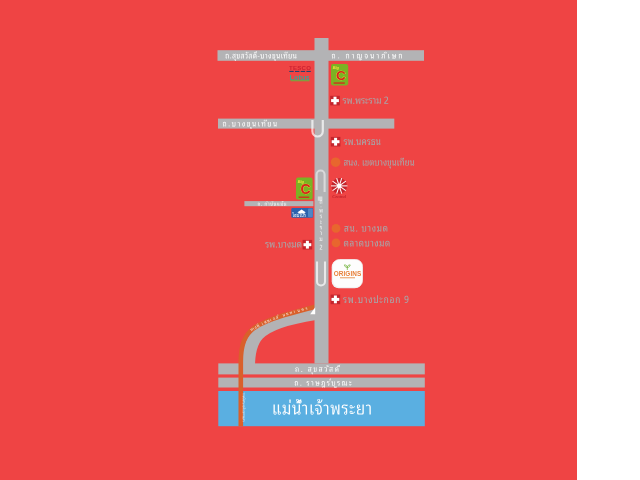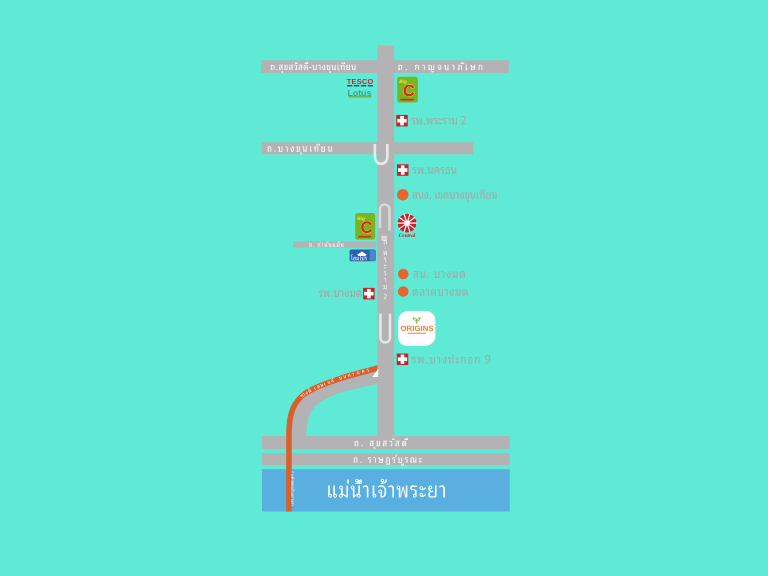--- a/index.html
+++ b/index.html
@@ -1,14 +1,14 @@
 <!DOCTYPE html>
 <html><head><meta charset="utf-8"><title>map</title><style>
 html,body{margin:0;padding:0;background:#fff;}
-#map{position:relative;width:640px;height:480px;background:#5eead4;font-family:"Liberation Sans",sans-serif;overflow:hidden;}
+#map{position:relative;width:577px;height:480px;background:#ef4444;font-family:"Liberation Sans",sans-serif;overflow:hidden;}
 </style></head><body>
 <div id="map">
 <svg width="640" height="480" viewBox="0 0 640 480">
 
 <path d="M 315,313.5 C 294,316.8 269,322.5 258,334 C 251,341.5 248.5,351 248.5,367" fill="none" stroke="#b3b3b5" stroke-width="13"></path>
 
 <rect x="217.5" y="50.2" width="110.5" height="10.6" fill="#b3b3b5"></rect>
 
 <rect x="314.5" y="50.2" width="109.5" height="10.6" fill="#b3b3b5"></rect>
 

